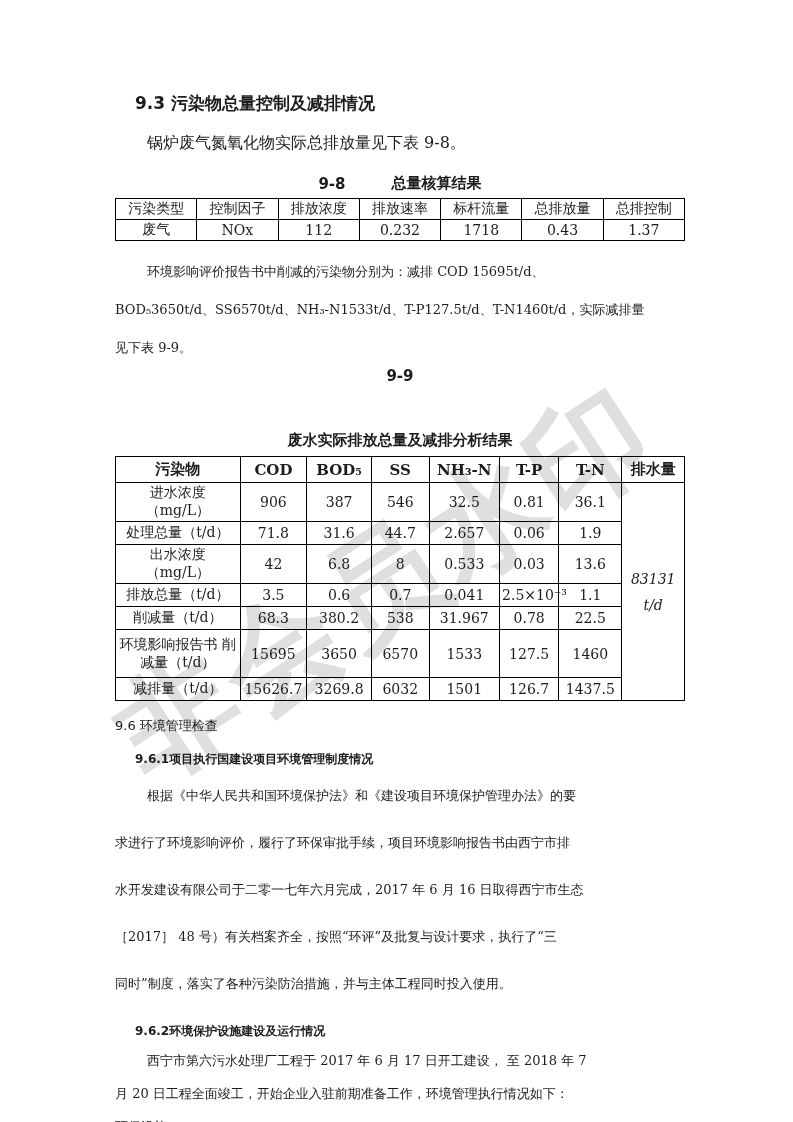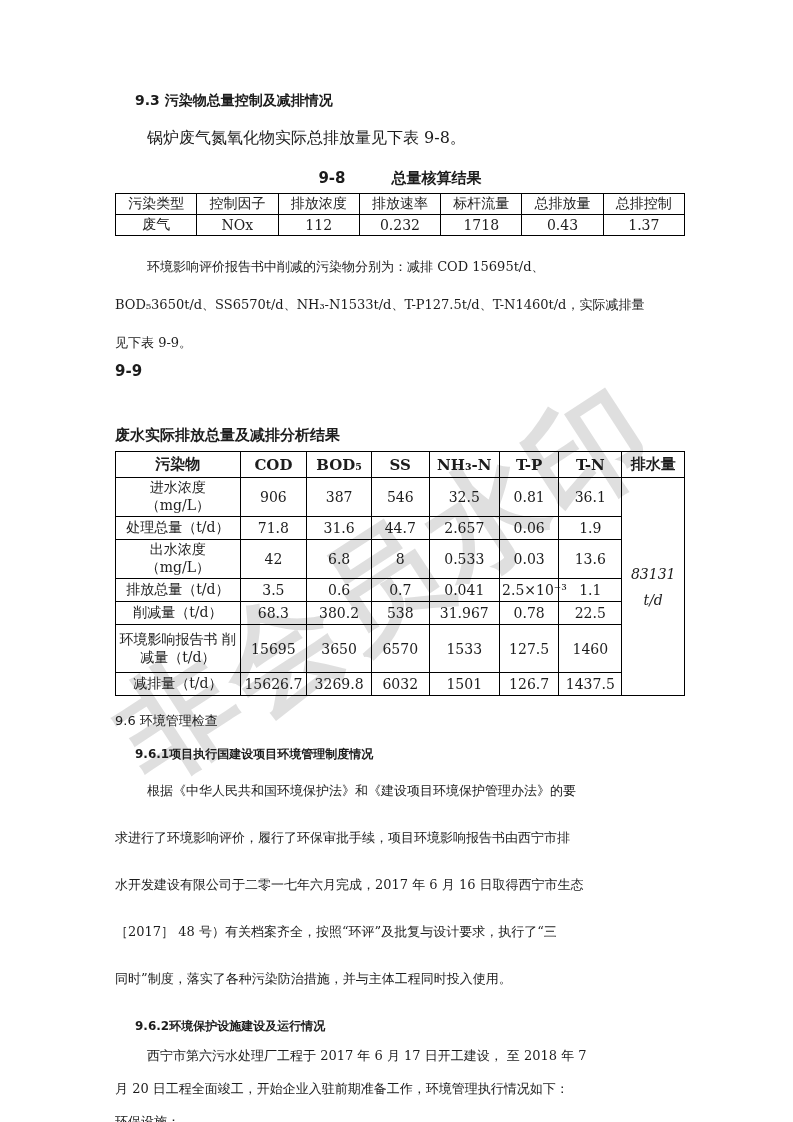--- a/index.html
+++ b/index.html
@@ -30,21 +30,21 @@
     pointer-events: none;
   }
 
   .content {
     position: relative; z-index: 1;
     padding: 92px 108px 0 115px; 
   }
 
   .h-major {
     font-family: "DejaVu Sans", "Liberation Sans", sans-serif;
-    font-weight: bold; font-size: 14px; margin-left: 20px;
+    font-weight: bold; font-size: 17px; margin-left: 20px;
   }
   .h-chapter {
     font-family: "DejaVu Sans", "Liberation Sans", sans-serif;
     font-weight: normal; font-size: 13px; margin-top: 16px;
   }
   .h-sub {
     font-family: "DejaVu Sans", "Liberation Sans", sans-serif;
     font-weight: bold; font-size: 12px; margin-left: 20px; margin-top: 16px;
   }
 
@@ -53,21 +53,21 @@
   .line { white-space: nowrap; }
   .para-a { margin-top: 12px; }
   .para-a .line { line-height: 38px; }
   .para-b { margin-top: 4px; }
   .para-b .line { line-height: 47px; }
   .para-c { margin-top: 4px; }
   .para-c .line { line-height: 33px; }
   .p-single { margin-top: 18px; font-size: 16px; }
 
   .tbl-caption {
-    display: flex; justify-content: center; align-items: flex-start;
+    display: flex; justify-content: center; align-items: center;
     gap: 46px;
     font-family: "DejaVu Sans", "Liberation Sans", sans-serif;
     font-weight: bold; font-size: 15px;
   }
   .cap-a { margin-top: 20px; margin-bottom: 5px; }
   .cap-b { margin-top: 0px; margin-bottom: 6px; flex-direction: column; }
 
   table {
     width: 100%;
     border-collapse: collapse;

